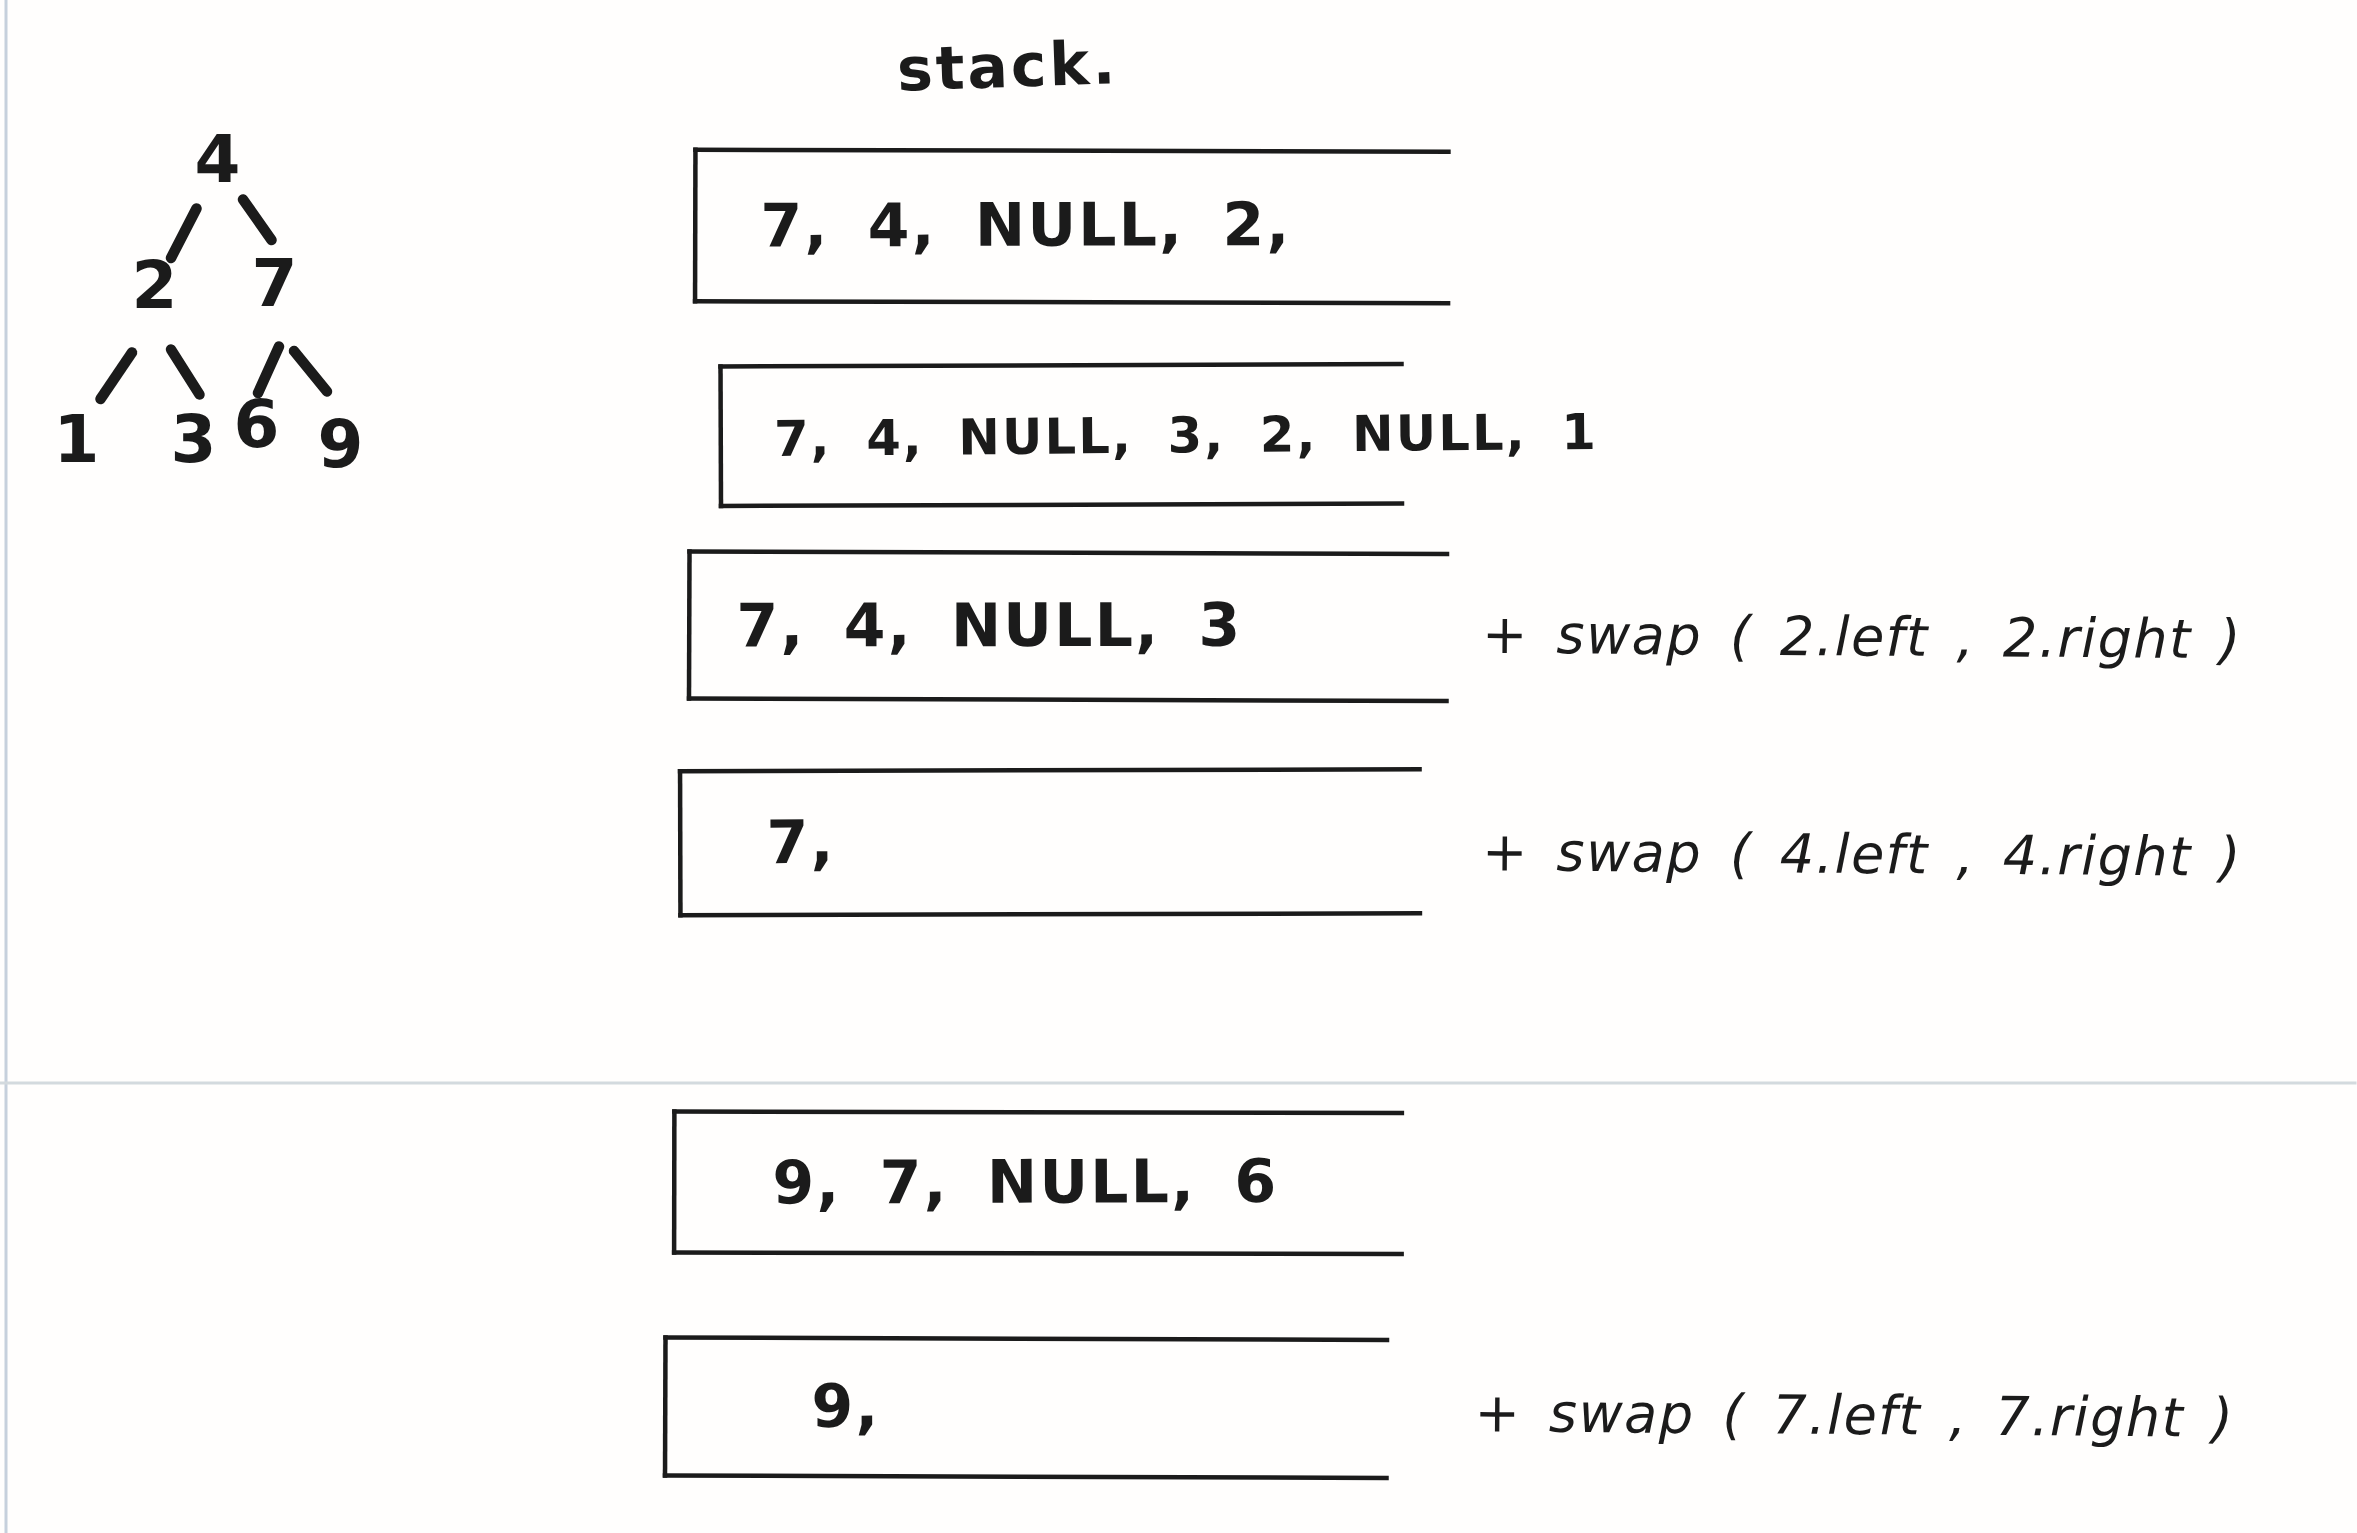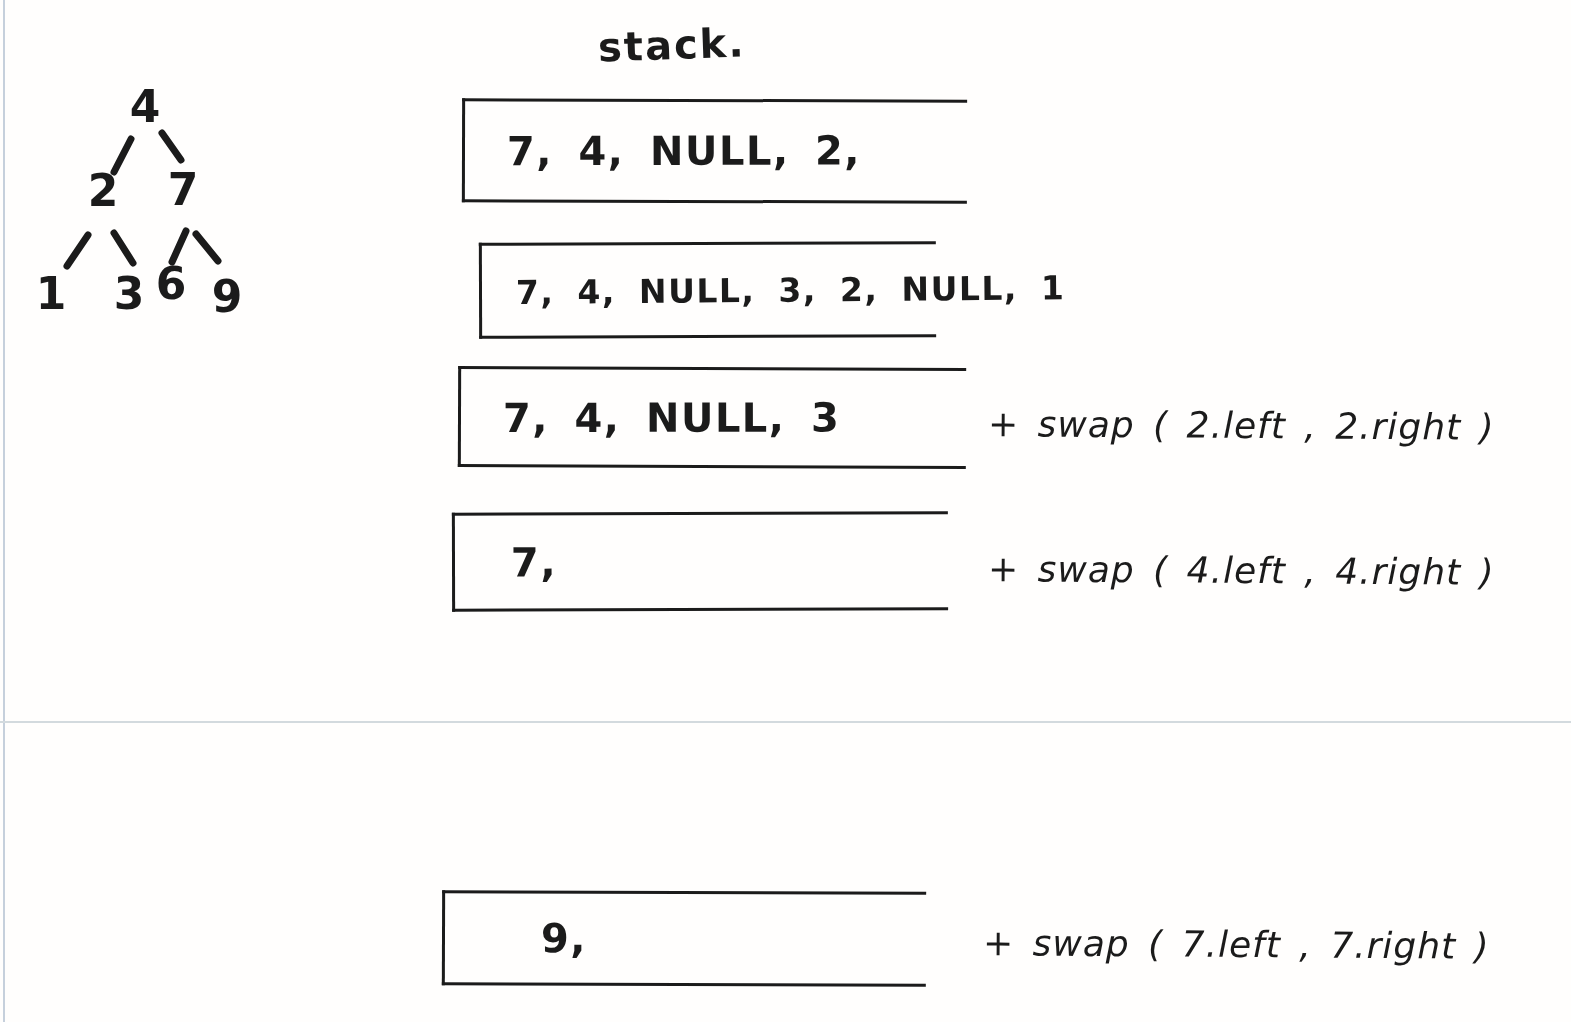--- a/index.html
+++ b/index.html
@@ -75,21 +75,21 @@
     letter-spacing: 1.5px;
     word-spacing: 10px;
     white-space: nowrap;
     transform: rotate(-0.3deg);
   }
   .b1 { left: 462px; top:  99px; width: 505px; height: 104px; transform: rotate(0.15deg); }
   .b1 .sbox-text { padding-left: 42px; }
   .b2 { left: 479px; top: 242px; width: 457px; height:  96px; transform: rotate(-0.2deg); }
   .b2 .sbox-text { padding-left: 34px; font-size: 33px; }
   .b3 { left: 458px; top: 367px; width: 508px; height: 101px; transform: rotate(0.2deg); }
-  .b3 .sbox-text { padding-left: 30px; margin-left: 12px; }
+  .b3 .sbox-text { padding-left: 30px; }
   .b4 { left: 452px; top: 512px; width: 496px; height:  99px; transform: rotate(-0.15deg); }
   .b4 .sbox-text { padding-left: 56px; }
   .b5 { left: 448px; top: 740px; width: 488px; height:  97px; transform: rotate(0.1deg); }
   .b5 .sbox-text { padding-left: 64px; }
   .b6 { left: 442px; top: 891px; width: 484px; height:  95px; transform: rotate(0.2deg); }
   .b6 .sbox-text { padding-left: 96px; }
 
   
   .annotation {
     position: absolute;
@@ -141,20 +141,23 @@
   </div>
   <div class="sbox b2">
     <span class="sbox-text hand">7, 4, NULL, 3, 2, NULL, 1</span>
   </div>
   <div class="sbox b3">
     <span class="sbox-text hand">7, 4, NULL, 3</span>
   </div>
   <div class="sbox b4">
     <span class="sbox-text hand">7,</span>
   </div>
+  <div class="sbox b5">
+    <span class="sbox-text hand">9, 7, NULL, 6</span>
+  </div>
   <div class="sbox b6">
     <span class="sbox-text hand">9,</span>
   </div>
 
   <div class="annotation a1">+ swap ( 2.left , 2.right )</div>
   <div class="annotation a2">+ swap ( 4.left , 4.right )</div>
   <div class="annotation a3">+ swap ( 7.left , 7.right )</div>
 
 </div>
 

